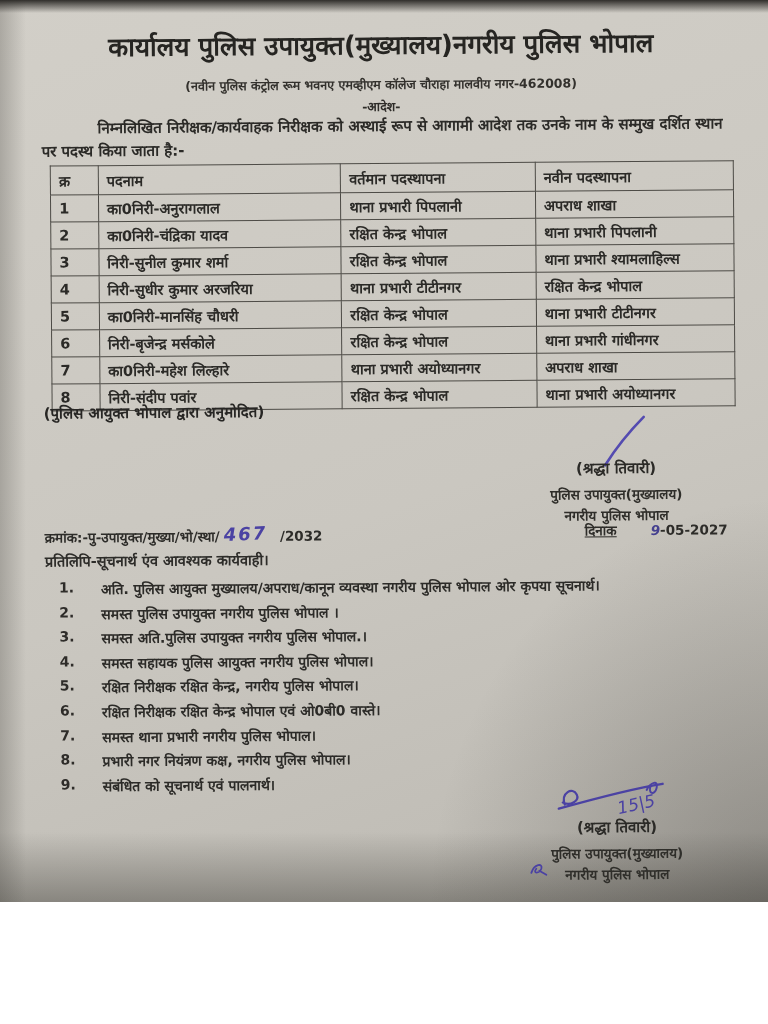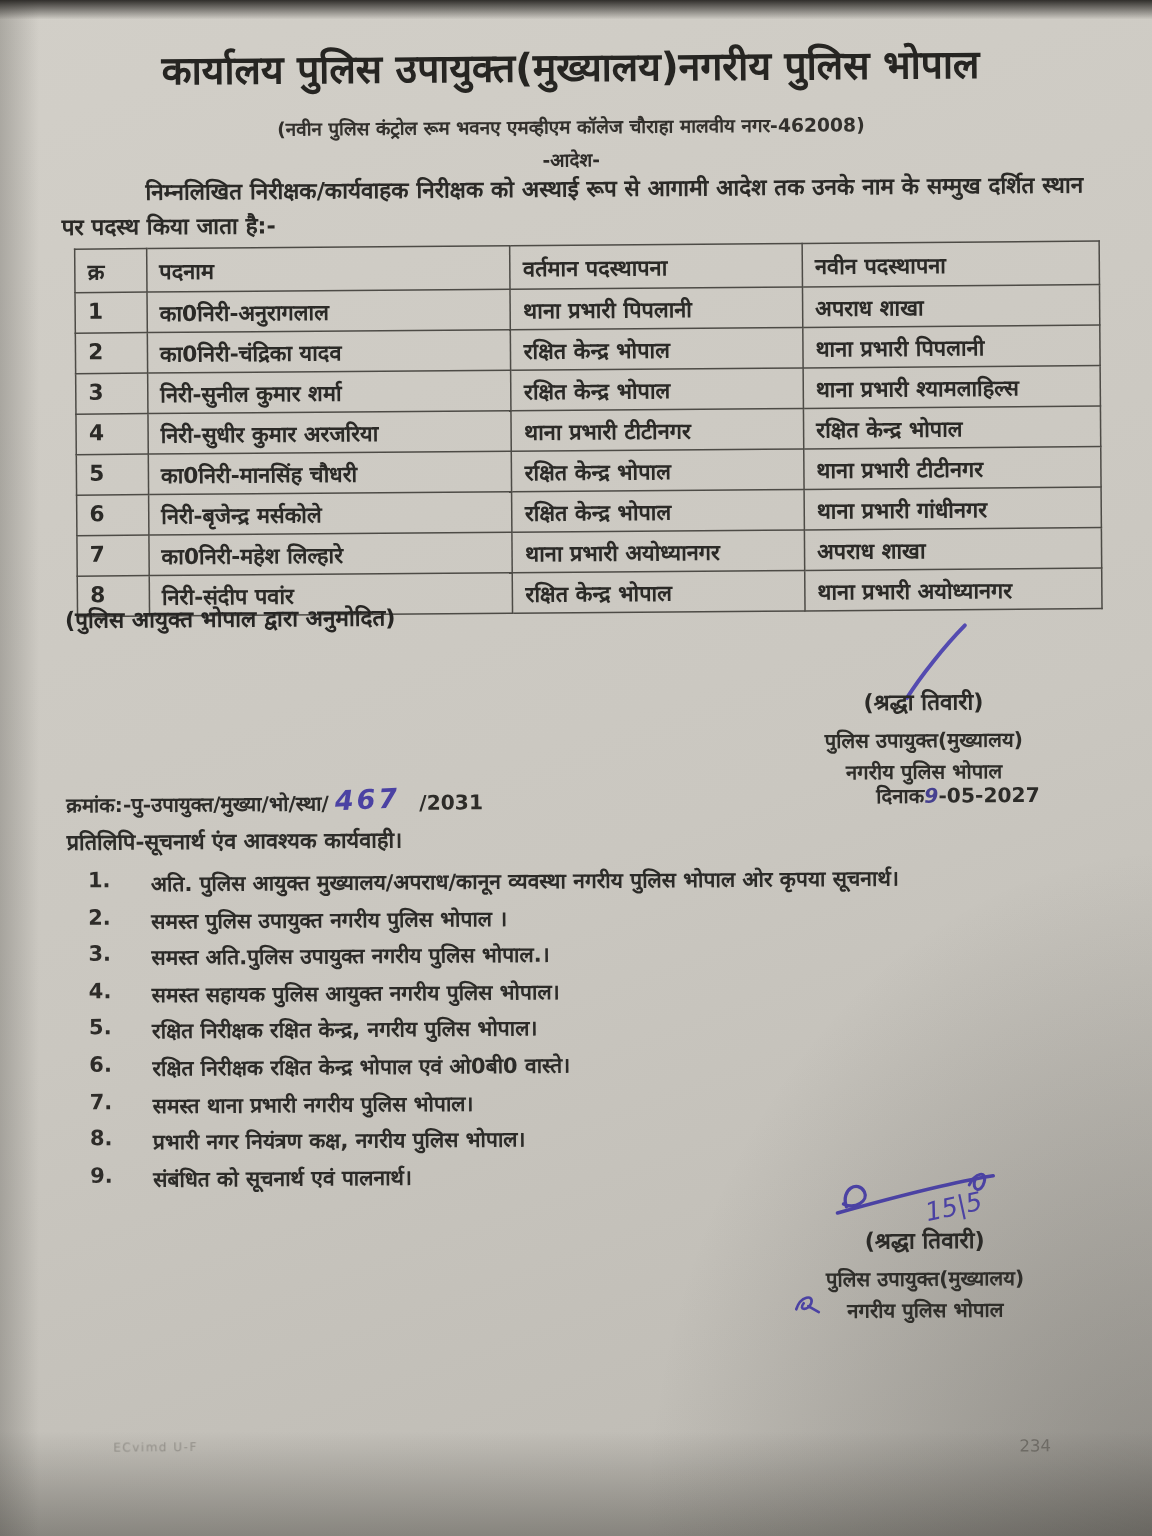--- a/index.html
+++ b/index.html
@@ -1,18 +1,18 @@
 <!DOCTYPE html>
 <html><head>
 <meta charset="utf-8">
 <style>
   html,body{margin:0;padding:0;}
   body{width:768px;height:1024px;overflow:hidden;font-family:"DejaVu Sans","Liberation Sans",sans-serif;}
   .photo{
-    position:relative;width:768px;height:1024px;overflow:hidden;
+    position:relative;width:768px;height:902px;overflow:hidden;
     background:
       linear-gradient(180deg, rgba(40,38,35,.95) 0px, rgba(40,38,35,0) 13px),
       linear-gradient(90deg, rgba(70,68,63,.28) 0px, rgba(70,68,63,0) 26px),
       radial-gradient(ellipse at 102% 101%, rgba(55,53,49,.38) 0%, rgba(55,53,49,0) 32%),
       linear-gradient(0deg, rgba(78,76,70,.5) 0px, rgba(78,76,70,0) 70px),
       linear-gradient(160deg, #d2cfc8 0%, #cac7c0 55%, #bcb9b2 100%);
   }
   .sheet{position:absolute;inset:0;transform:rotate(-0.45deg);color:#2e2c29;}
   .abs{position:absolute;}
   .doc-title{top:26px;left:0;width:100%;text-align:center;font-size:26px;font-weight:700;white-space:nowrap;color:#262522;}
@@ -31,21 +31,21 @@
   .sig-block{width:240px;text-align:center;}
   .sig1{top:459px;left:496px;}
   .sig2{top:818px;left:494px;}
   .sig-name{font-size:15px;font-weight:700;margin-bottom:7px;color:#2b2a27;}
   .sig-desig{font-size:13.5px;font-weight:700;line-height:21px;color:#2f2e2a;}
   .stroke1{top:415px;left:598px;}
   .flourish{top:780px;left:548px;}
   .ref-line{top:523px;left:44px;width:700px;font-size:13.5px;font-weight:700;color:#2d2c29;}
   .hand-num{font-size:18px;font-weight:600;font-style:italic;letter-spacing:2px;color:#4b42a3;position:relative;top:-1px;padding:0 8px 0 4px;display:inline-block;transform:rotate(-2deg);}
   .date-wrap{position:absolute;left:540px;top:0;}
-  .date-label{}
+  .date-label{margin-right:34px;text-decoration:underline;}
   .hand-day{font-style:italic;color:#45408f;}
   .copy-note{top:548px;left:44px;font-size:14.5px;font-weight:700;color:#2d2c29;}
   .dist-list{top:577px;left:58px;width:700px;}
   .dist-item{display:flex;height:24.6px;align-items:flex-start;}
   .dist-num{width:42px;font-size:14px;font-weight:600;flex:none;}
   .dist-text{font-size:14px;font-weight:600;white-space:nowrap;color:#2c2b28;}
   .squiggle{top:862px;left:524px;}
   .scan-artifact{top:958px;left:72px;font-size:8px;color:#8b8882;letter-spacing:1px;opacity:.85;filter:blur(.3px);}
   .page-number{top:960px;left:676px;font-size:11px;color:#6e6b65;}
 </style>
@@ -134,21 +134,21 @@
     </svg>
 
     <div class="abs sig-block sig1">
       <div class="sig-name">(श्रद्धा तिवारी)</div>
       <div class="sig-desig">पुलिस उपायुक्त(मुख्यालय)</div>
       <div class="sig-desig">नगरीय पुलिस भोपाल</div>
     </div>
 
     <div class="abs ref-line">
       <span>क्रमांक:-पु-उपायुक्त/मुख्या/भो/स्था/</span><span class="hand-num">467</span>
-      <span>/2031</span>
+      <span>/2032</span>
       <span class="date-wrap">
         <span class="date-label">दिनाक</span><span class="hand-day">9</span><span>-05-2027</span>
       </span>
     </div>
 
     <div class="abs copy-note">प्रतिलिपि-सूचनार्थ एंव आवश्यक कार्यवाही।</div>
 
     <div class="abs dist-list">
       <div class="dist-item">
         <span class="dist-num">1.</span>

